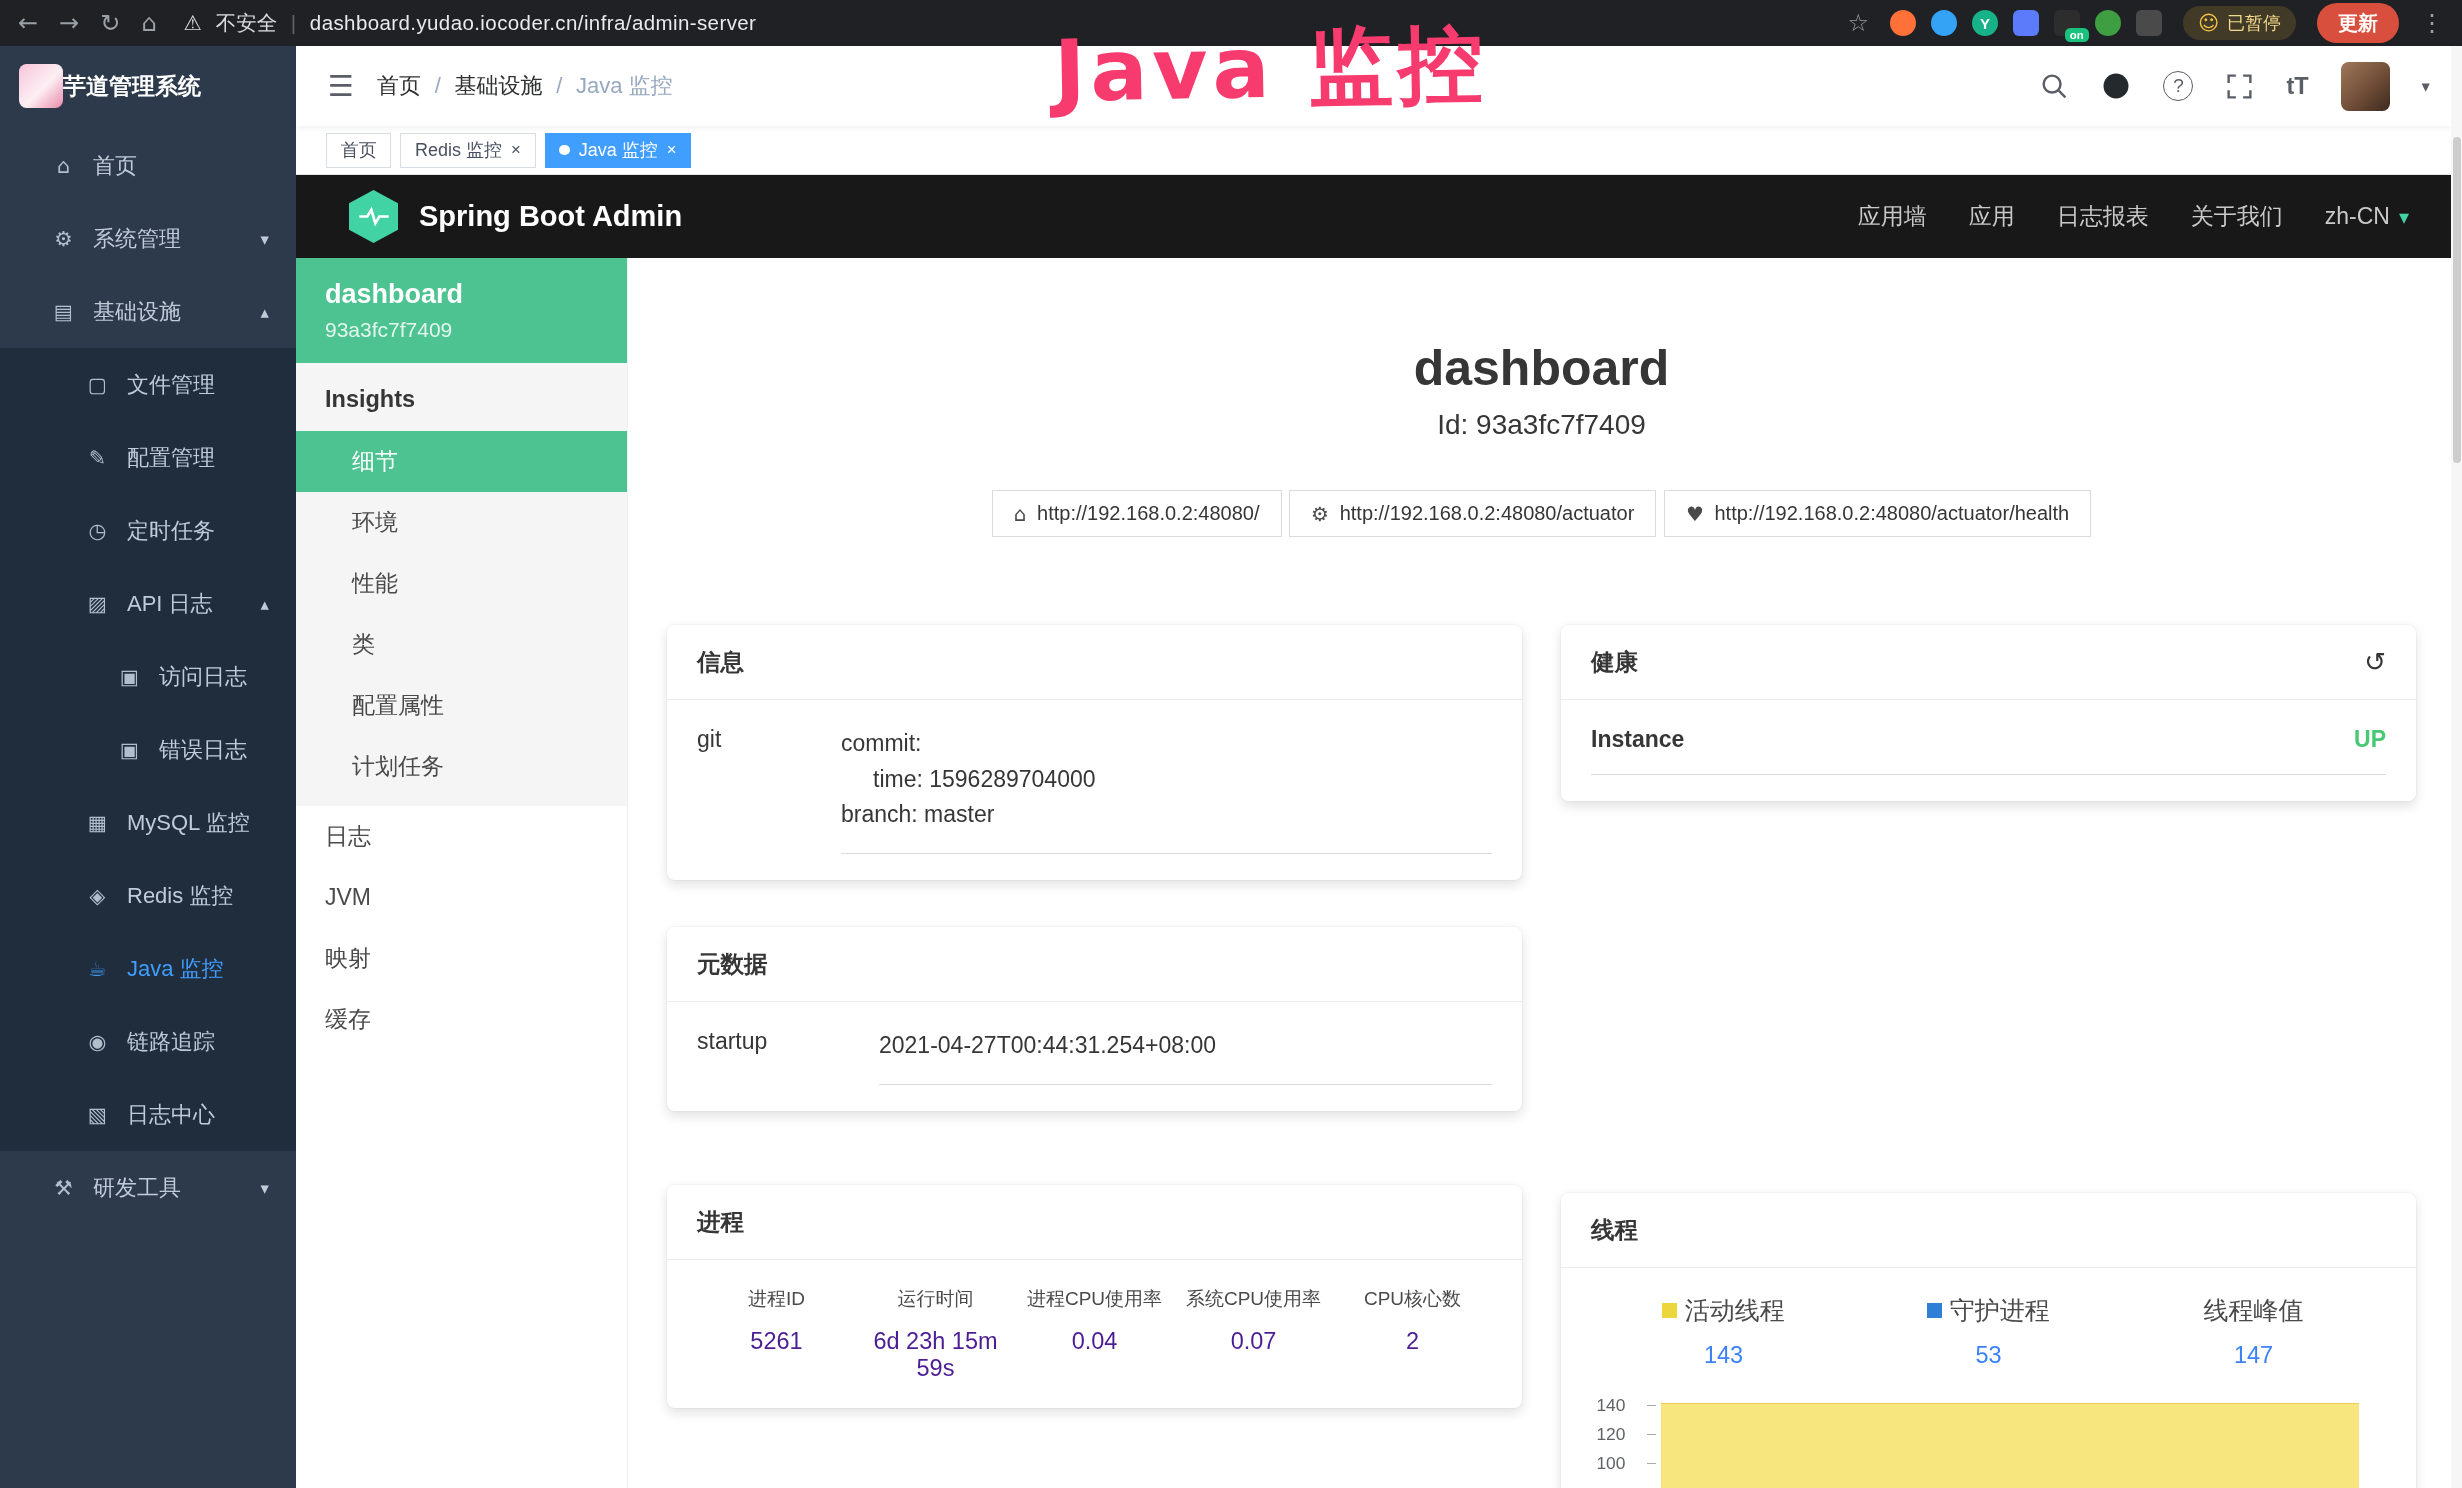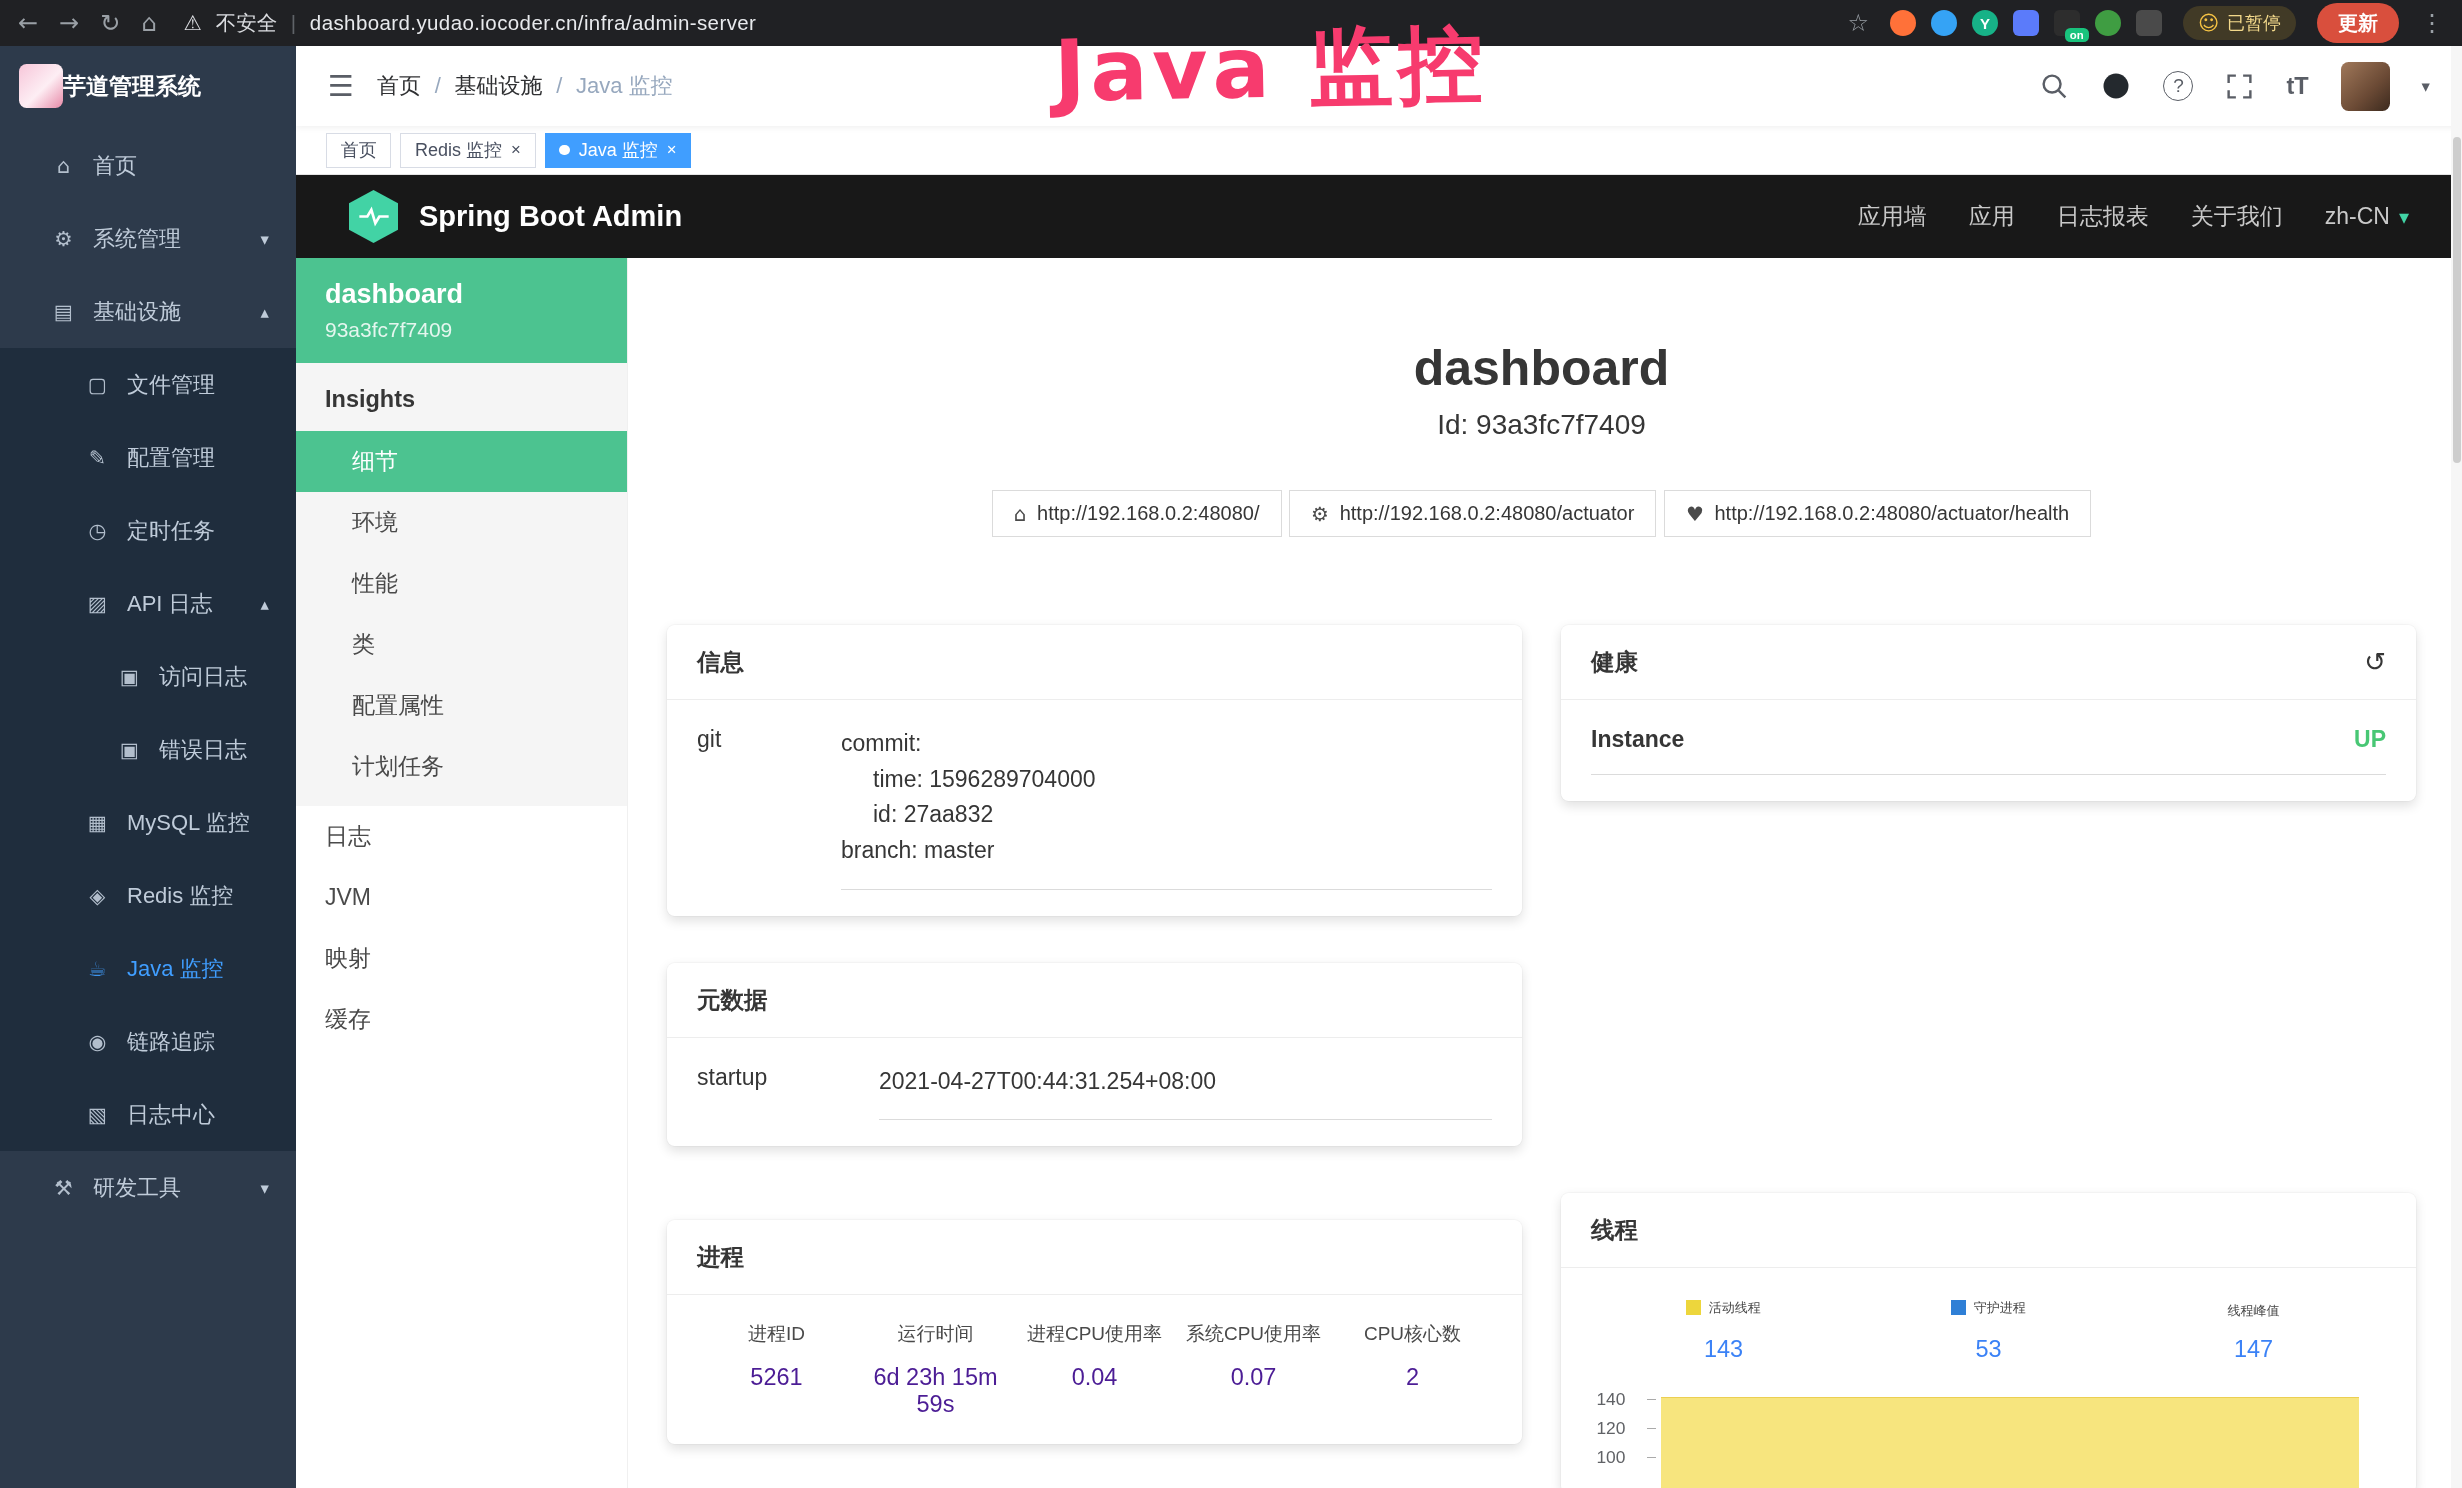--- a/index.html
+++ b/index.html
@@ -116,21 +116,21 @@
   .mt-proc{margin-top:74px;}
   .mt-threads{margin-top:392px;}
 
   .ptable{display:flex;text-align:center;}
   .pcol{flex:1;min-width:0;}
   .ph{font-size:19px;color:#4a4a4a;}
   .pv{font-size:23.5px;margin-top:16.7px;color:#4c1d95;}
 
   .legend{display:flex;text-align:center;}
   .lcol{flex:1;min-width:0;}
-  .llabel{display:inline-flex;align-items:center;gap:7.6px;font-size:13px;color:#4a4a4a;}
+  .llabel{display:inline-flex;align-items:center;gap:7.6px;font-size:25px;color:#4a4a4a;}
   .sq{width:15px;height:15px;display:inline-block;}
   .sq-yellow{background:#edd63c;}
   .sq-blue{background:#2f7fd6;}
   .lval{font-size:23.5px;margin-top:15px;color:#3b82f6;}
   .chart{display:flex;margin-top:26px;}
   .yaxis{width:70px;display:flex;flex-direction:column;align-items:flex-end;gap:9px;padding-right:4.6px;font-size:17.4px;color:#606266;}
   .ytick{display:flex;align-items:center;gap:22px;height:20px;}
   .tickmark{width:9px;border-top:1.5px solid #aaa;display:inline-block;}
   .plot{flex:1;position:relative;}
   .area{position:absolute;left:0;right:27px;top:7.6px;height:319px;background:#f7e57e;border-top:1.5px solid #eccf52;}
@@ -368,21 +368,20 @@
             <div class="card">
               <div class="card-h">
                 <span>信息</span>
               </div>
               <div class="card-b">
                 <div class="kv">
                   <span class="k">git</span>
                   <div class="v">
                     <div class="vline">commit:</div>
                     <div class="vline ind">time: 1596289704000</div>
-                    <div class="vline ind">id: 27aa832</div>
                     <div class="vline">branch: master</div>
                   </div>
                 </div>
               </div>
             </div>
 
             <div class="card mt-meta">
               <div class="card-h">
                 <span>元数据</span>
               </div>

